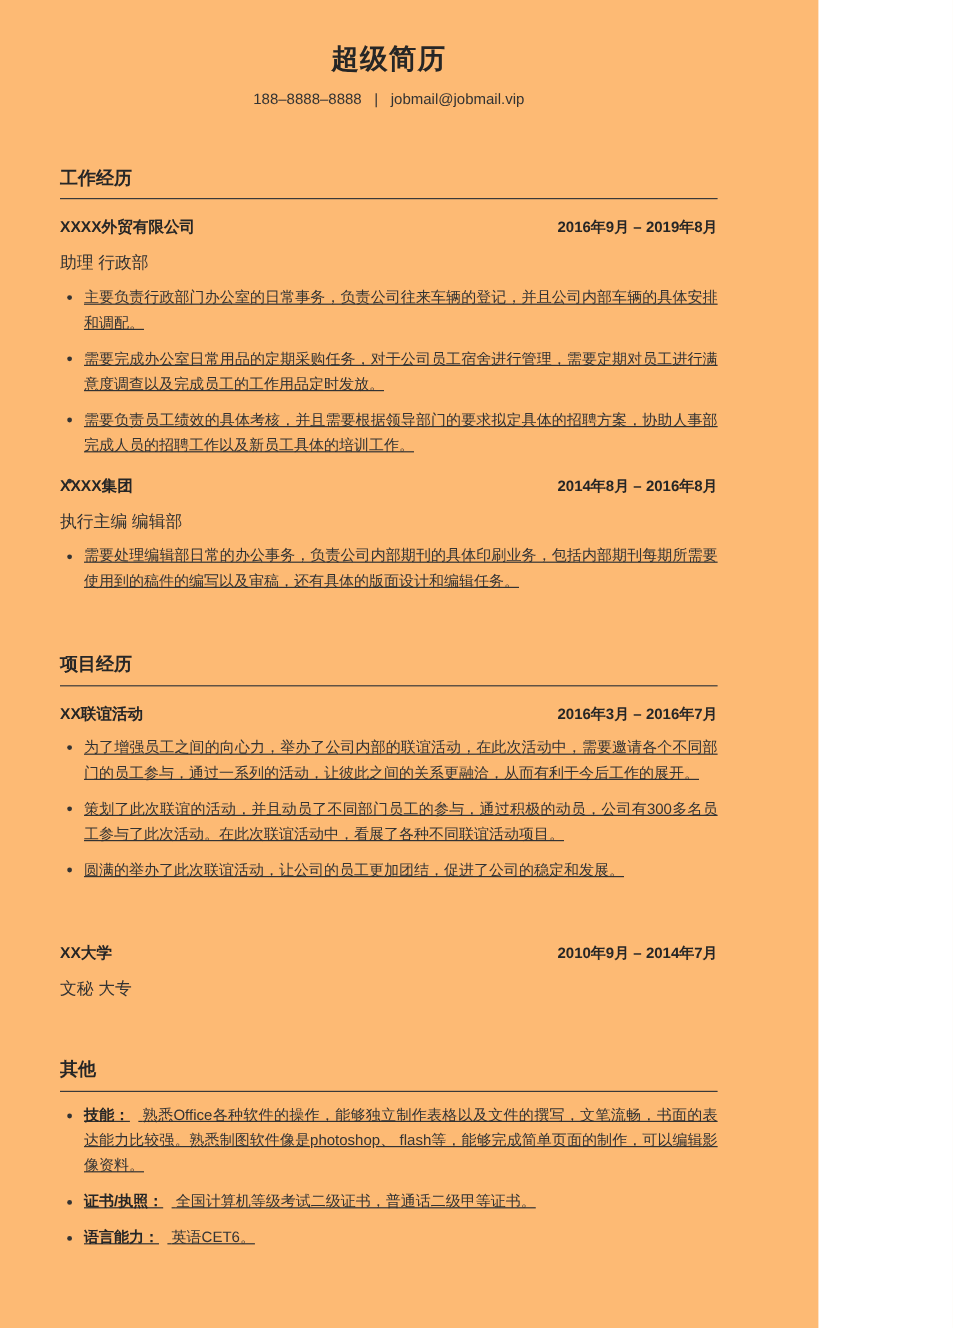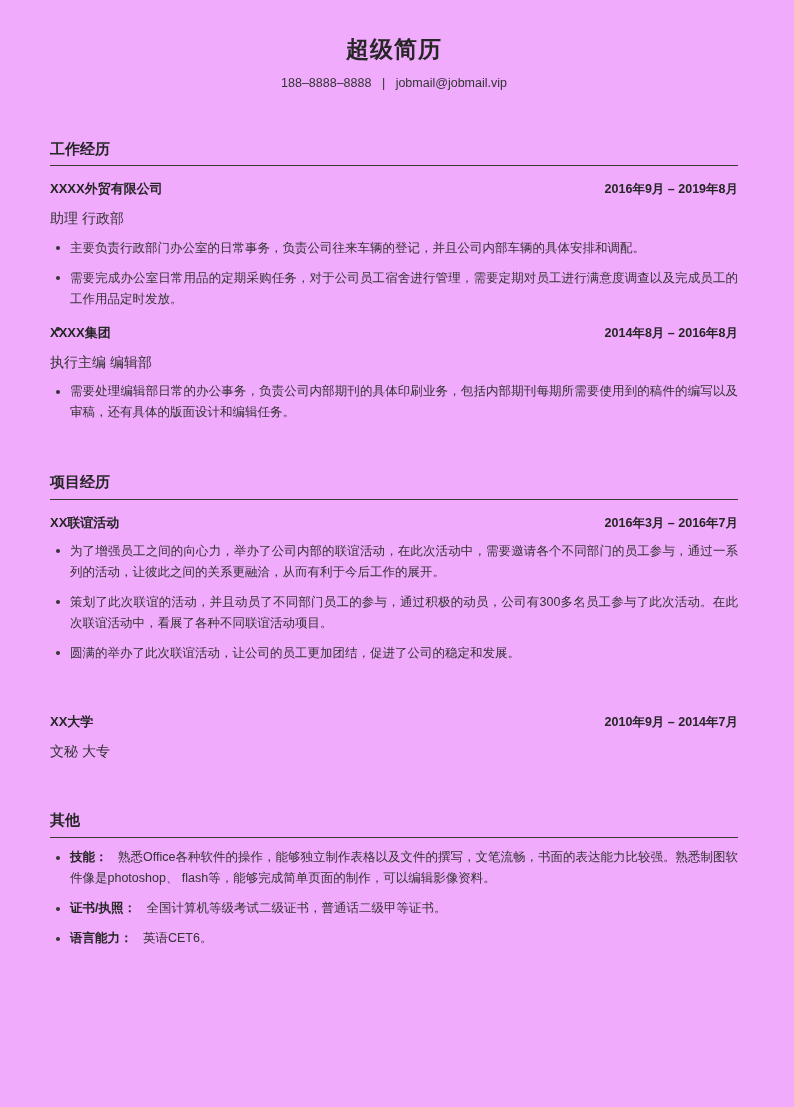--- a/index.html
+++ b/index.html
@@ -9,24 +9,24 @@
   }
   body {
     width: 794px;
     height: 1107px;
     font-family: "Liberation Sans", "DejaVu Sans", sans-serif;
     color: #333333;
     overflow: hidden;
   }
   .page {
     box-sizing: border-box;
-    width: 794px;
+    width: 682px;
     height: 1107px;
-    padding: 36px 56px 0 50px;
-    background: #f0abfc;
+    padding: 36px 84px 0 50px;
+    background: #fdba74;
   }
   .resume-title {
     margin: 0;
     text-align: center;
     font-size: 23px;
     font-weight: 700;
     color: #262626;
     letter-spacing: 1px;
     line-height: 1.2;
   }
@@ -80,20 +80,21 @@
     padding: 0;
   }
   ul.bullets li {
     position: relative;
     margin-top: 9px;
     padding-left: 20px;
     font-size: 12.5px;
     line-height: 21px;
     color: #333333;
     text-align: justify;
+    text-decoration: underline;
   }
   ul.bullets li .dot {
     position: absolute;
     left: 6px;
     top: 8.5px;
     width: 4px;
     height: 4px;
     border-radius: 50%;
     background: #333333;
   }
@@ -120,21 +121,21 @@
     <h2 class="section-heading">工作经历</h2>
 
     <div class="entry-head">
       <span class="entry-name">XXXX外贸有限公司</span>
       <span class="entry-date">2016年9月 – 2019年8月</span>
     </div>
     <div class="entry-role">助理 行政部</div>
     <ul class="bullets">
       <li><span class="dot"></span><span>主要负责行政部门办公室的日常事务，负责公司往来车辆的登记，并且公司内部车辆的具体安排和调配。</span></li>
       <li><span class="dot"></span><span>需要完成办公室日常用品的定期采购任务，对于公司员工宿舍进行管理，需要定期对员工进行满意度调查以及完成员工的工作用品定时发放。</span></li>
-      <li><span class="dot"></span></li>
+      <li><span class="dot"></span><span>需要负责员工绩效的具体考核，并且需要根据领导部门的要求拟定具体的招聘方案，协助人事部完成人员的招聘工作以及新员工具体的培训工作。</span></li>
       <li><span class="dot"></span></li>
     </ul>
 
     <div class="entry-head">
       <span class="entry-name">XXXX集团</span>
       <span class="entry-date">2014年8月 – 2016年8月</span>
     </div>
     <div class="entry-role">执行主编 编辑部</div>
     <ul class="bullets">
       <li><span class="dot"></span><span>需要处理编辑部日常的办公事务，负责公司内部期刊的具体印刷业务，包括内部期刊每期所需要使用到的稿件的编写以及审稿，还有具体的版面设计和编辑任务。</span></li>

